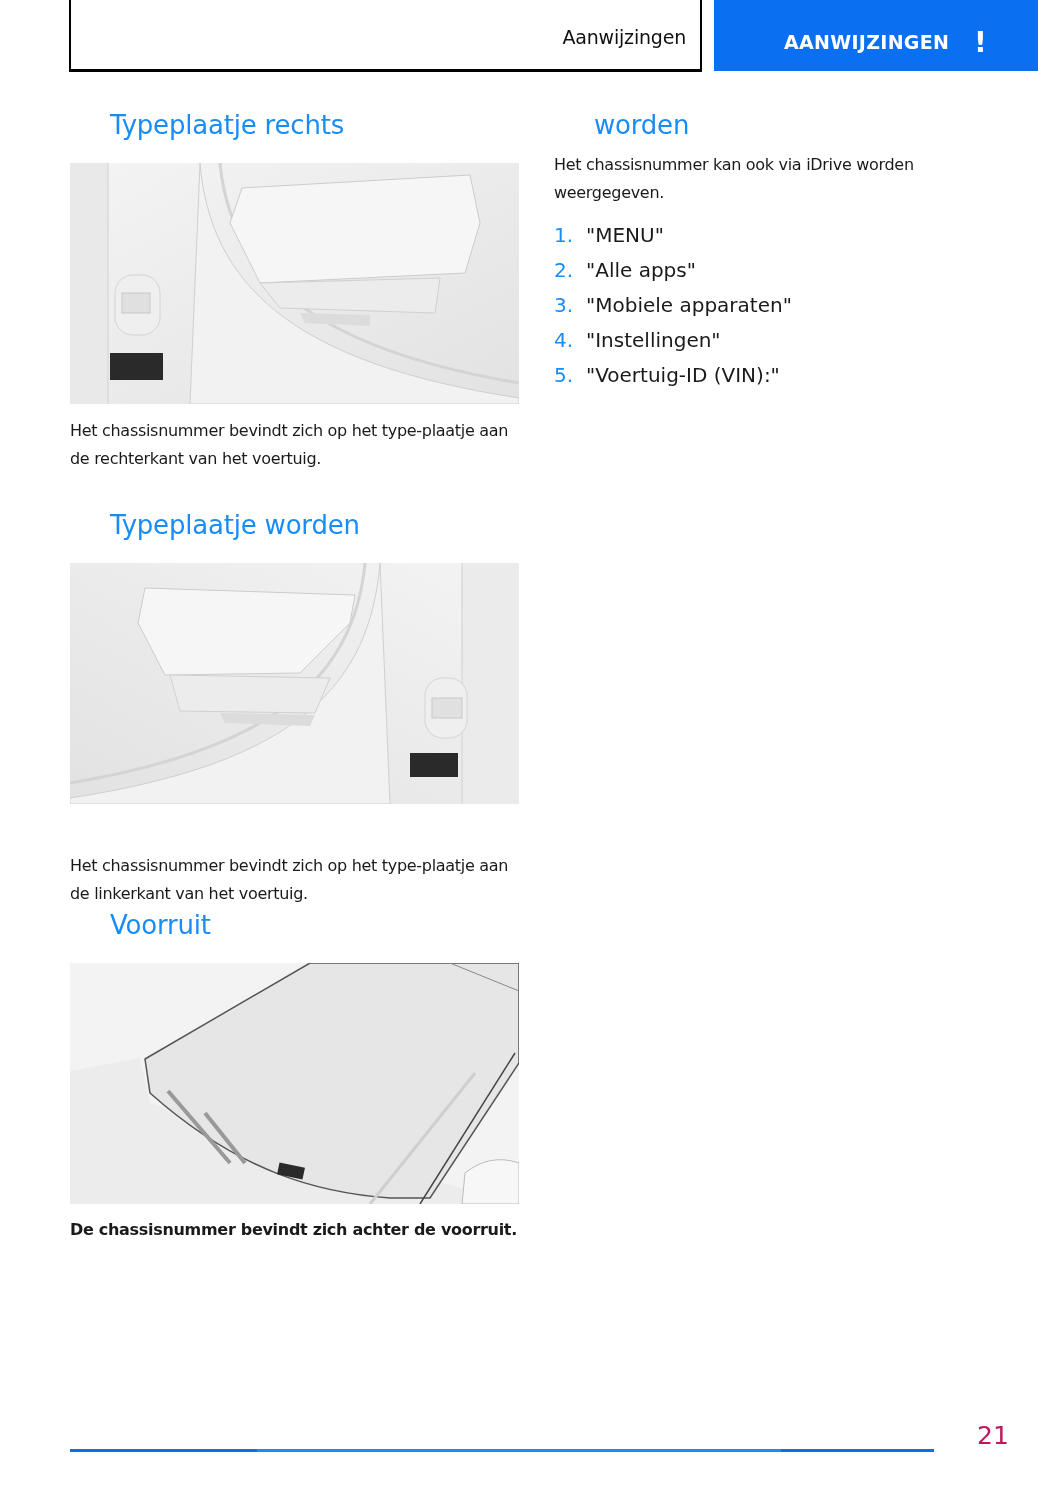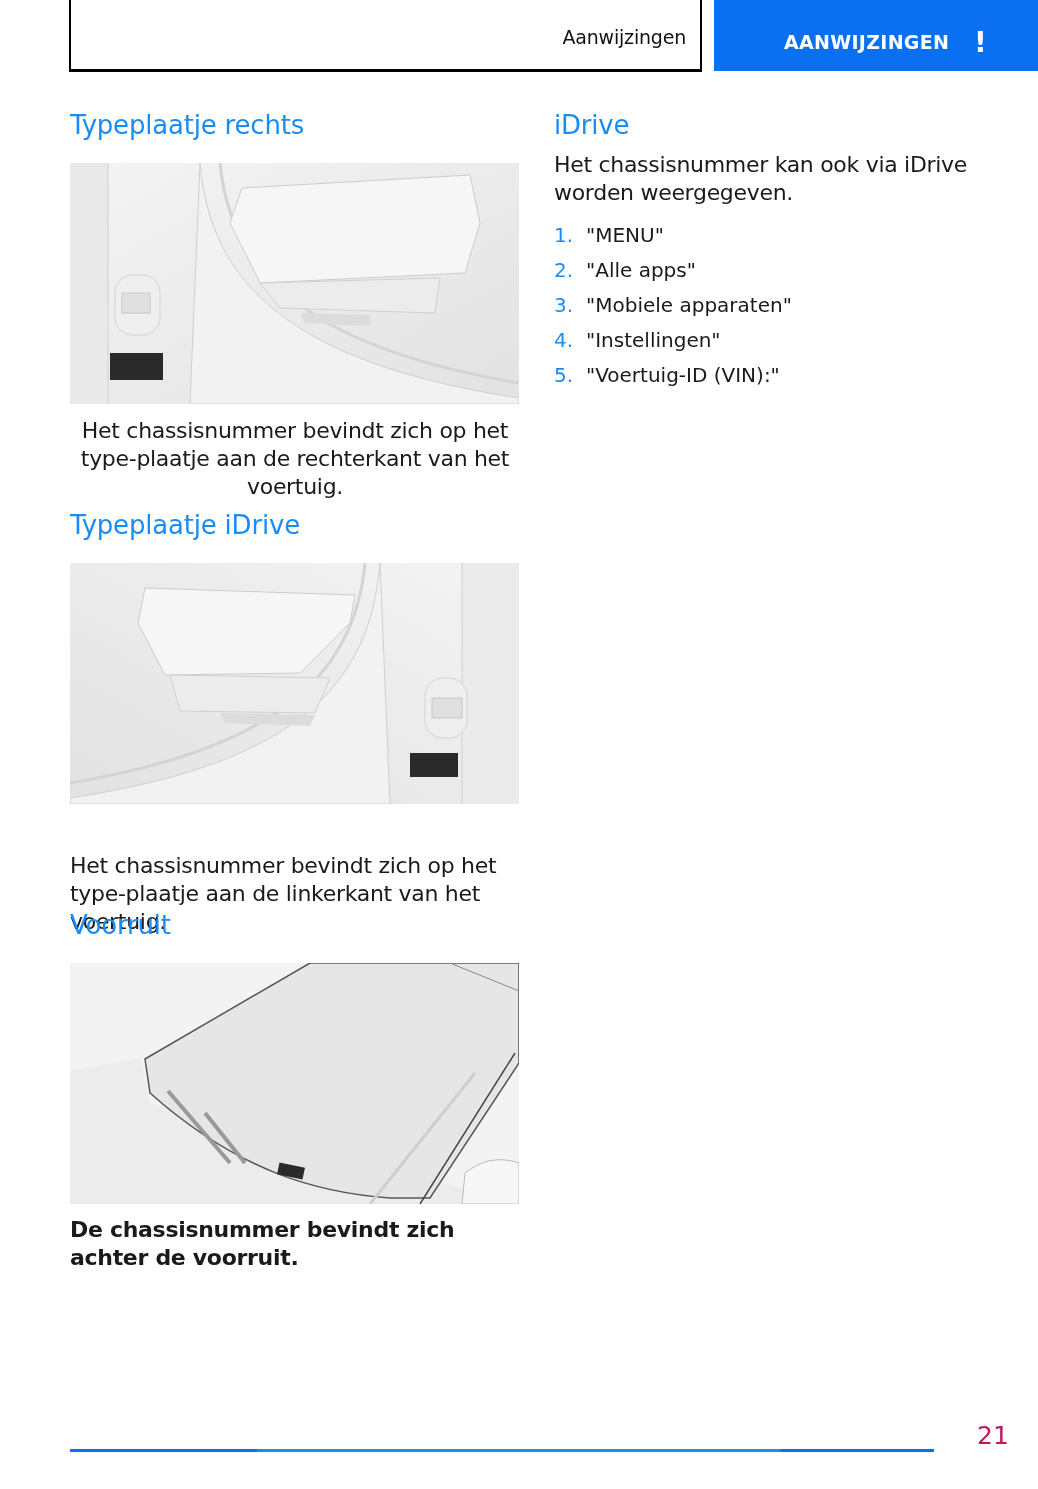--- a/index.html
+++ b/index.html
@@ -27,30 +27,30 @@
     .chapter-icon {
       position: absolute; left: 260px; top: 26px;
       font-weight: bold; font-size: 28px; color: #ffffff;
     }
 
     .col-left { position: absolute; left: 70px; top: 0; width: 450px; }
     .col-right { position: absolute; left: 554px; top: 0; width: 460px; }
 
     .heading {
       position: absolute; font-size: 26px; color: #1a8cf5; font-weight: normal;
-      letter-spacing: -0.2px; white-space: nowrap;
+      letter-spacing: -0.2px; white-space: nowrap; margin-left: 40px;
     }
     .figure {
       position: absolute; left: 0; width: 449px; height: 241px;
       background: #ececec; overflow: hidden;
     }
     .figure svg { display: block; width: 100%; height: 100%; }
     .caption {
       position: absolute; left: 0; width: 450px;
-      font-size: 22px; line-height: 28px; color: #1a1a1a; letter-spacing: -0.3px;
+      font-size: 16px; line-height: 28px; color: #1a1a1a; letter-spacing: -0.3px;
     }
 
     .steps { position: absolute; left: 0; top: 221px; list-style: none; }
     .step { height: 35px; font-size: 20px; line-height: 28px; white-space: nowrap; }
     .step-num { display: inline-block; width: 32px; color: #1a8cf5; }
     .step-text { color: #1a1a1a; }
 
     .footer-line {
       position: absolute; left: 70px; top: 1449px; width: 864px; height: 3px;
       background: #1a8cf5;
@@ -88,23 +88,23 @@
       <path d="M130 0 C140 120 220 200 449 235 L449 241 L120 241 Z" fill="#f2f2f2" stroke="#cfcfcf"></path>
       <path d="M150 0 C160 110 240 185 449 220" fill="none" stroke="#d4d4d4" stroke-width="3"></path>
       <path d="M172 25 L400 12 L410 60 L395 110 L190 120 L160 60 Z" fill="#f6f6f6" stroke="#cccccc"></path>
       <path d="M190 120 L370 115 L365 150 L210 145 Z" fill="#ececec" stroke="#d0d0d0"></path>
       <path d="M230 150 L300 152 L300 163 L235 160 Z" fill="#dcdcdc"></path>
       <rect x="45" y="112" width="45" height="60" rx="18" fill="#efefef" stroke="#d4d4d4"></rect>
       <rect x="52" y="130" width="28" height="20" fill="#e0e0e0" stroke="#c8c8c8"></rect>
       <rect x="40" y="190" width="53" height="27" fill="#2a2a2a"></rect>
     </svg>
   </div>
-  <p class="caption" style="top:417px;text-align:center;">Het chassisnummer bevindt zich op het type-plaatje aan de rechterkant van het voertuig.</p>
+  <p class="caption" style="top:417px;">Het chassisnummer bevindt zich op het type-plaatje aan de rechterkant van het voertuig.</p>
 
-  <h2 class="heading" style="top:510px;">Typeplaatje iDrive</h2>
+  <h2 class="heading" style="top:510px;">Typeplaatje worden</h2>
   <div class="figure" style="top:563px;">
     <svg viewBox="0 0 449 241" preserveAspectRatio="none">
       <defs>
         <linearGradient id="g2" x1="1" y1="0" x2="0" y2="1">
           <stop offset="0" stop-color="#f4f4f4"></stop>
             <stop offset="1" stop-color="#e2e2e2"></stop>
         </linearGradient>
       </defs>
       <rect width="449" height="241" fill="url(#g2)"></rect>
       <rect x="392" y="0" width="57" height="241" fill="#ebebeb"></rect>
@@ -133,21 +133,21 @@
       <path d="M98 128 L160 200" stroke="#999" stroke-width="4" fill="none"></path>
       <path d="M135 150 L175 200" stroke="#999" stroke-width="4" fill="none"></path>
       <rect x="208" y="202" width="26" height="12" fill="#2a2a2a" transform="rotate(12 221 208)"></rect>
       <path d="M395 210 Q420 190 449 200 L449 241 L392 241 Z" fill="#f7f7f7" stroke="#bbb"></path>
     </svg>
   </div>
   <p class="caption" style="top:1216px;font-weight:bold;">De chassisnummer bevindt zich achter de voorruit.</p>
 </div>
 
 <div class="col-right">
-  <h2 class="heading" style="top:110px;">iDrive</h2>
+  <h2 class="heading" style="top:110px;">worden</h2>
   <p class="caption" style="top:151px; width:460px;">Het chassisnummer kan ook via iDrive worden weergegeven.</p>
   <ol class="steps">
     <li class="step">
       <span class="step-num">1.</span><span class="step-text">"MENU"</span>
     </li>
     <li class="step">
       <span class="step-num">2.</span><span class="step-text">"Alle apps"</span>
     </li>
     <li class="step">
       <span class="step-num">3.</span><span class="step-text">"Mobiele apparaten"</span>

